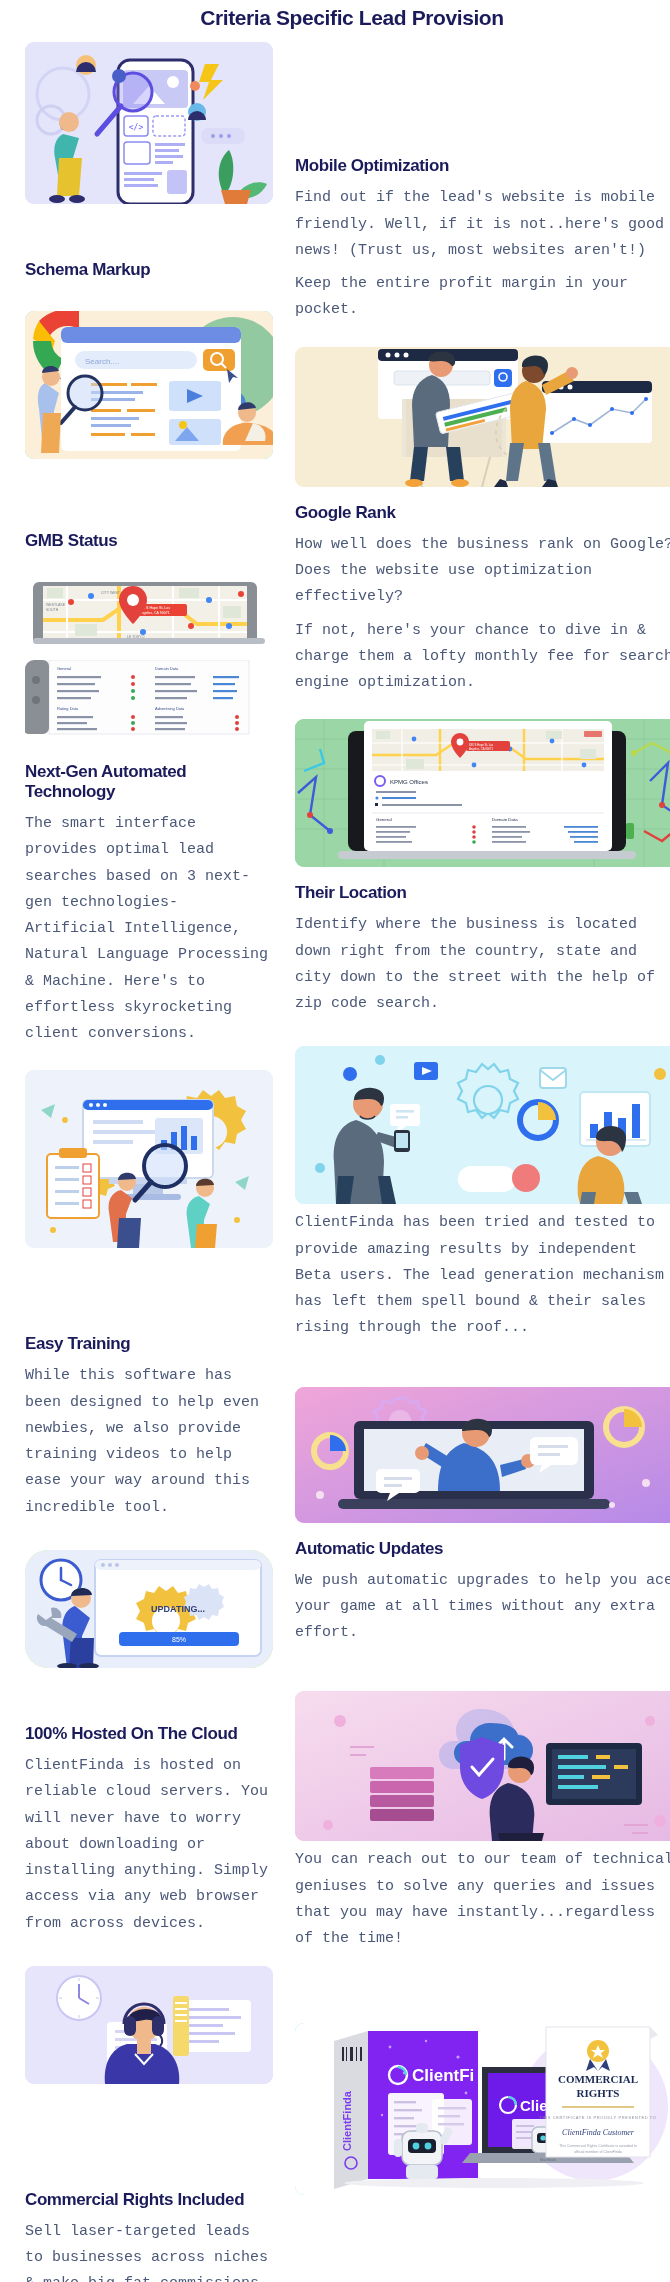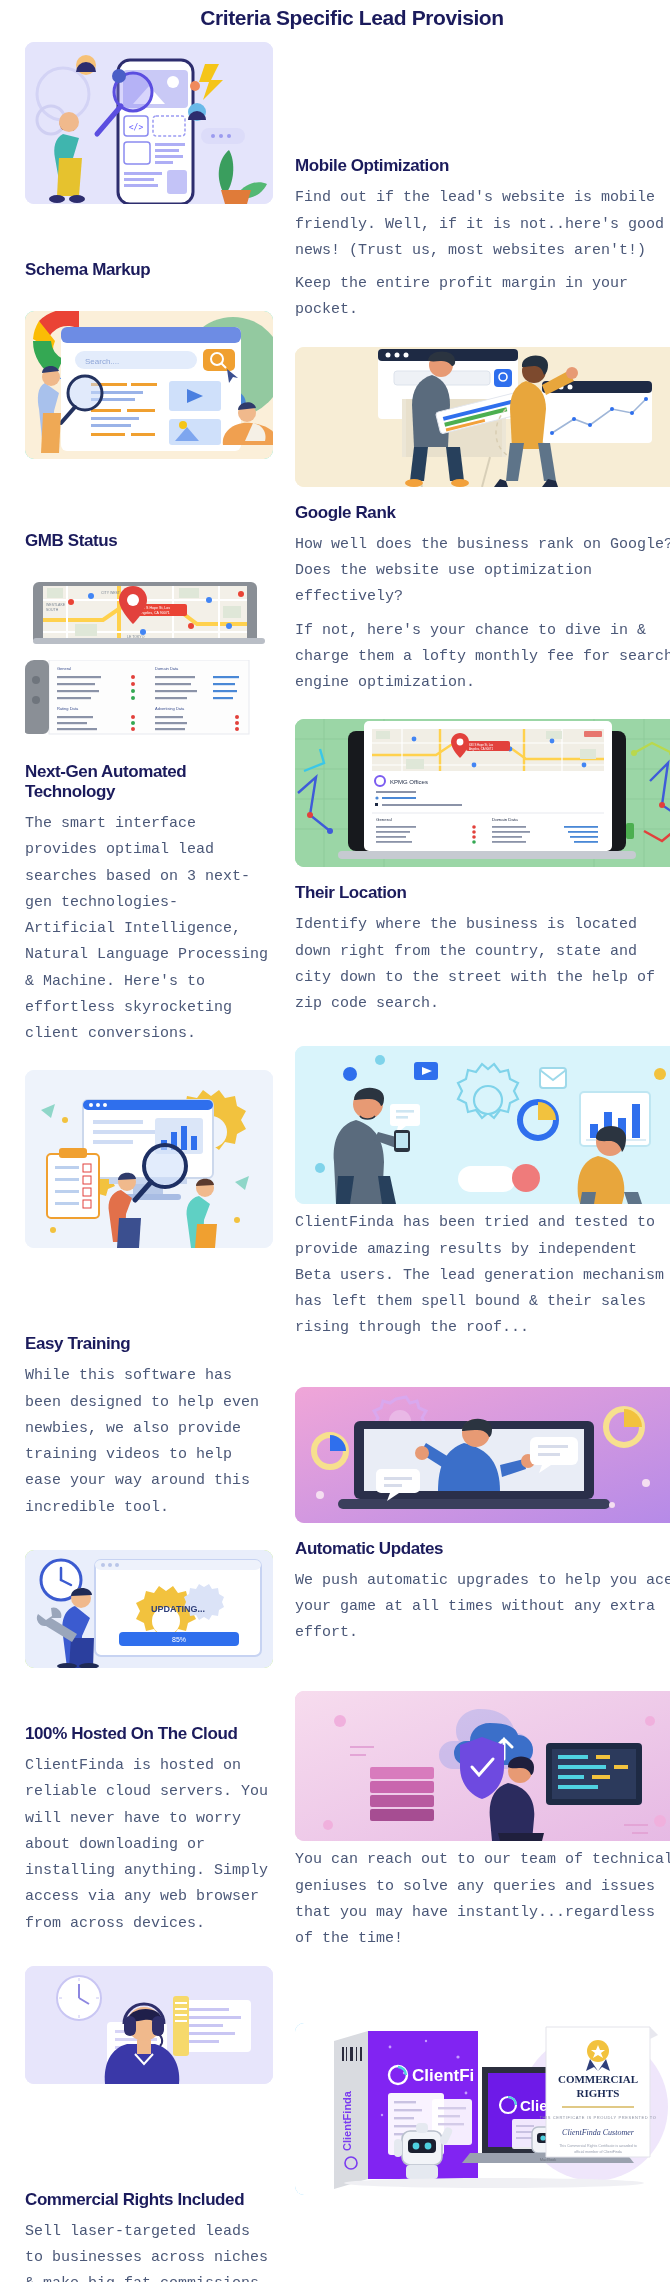--- a/index.html
+++ b/index.html
@@ -374,21 +374,21 @@
         </svg>
       </div>
 
       <div class="spacer-70"></div>
 
       <h2 class="heading">Easy Training</h2>
       <p class="body-text">While this software has been designed to help even newbies, we also provide training videos to help ease your way around this incredible tool.</p>
 
       <div class="spacer-14"></div>
 
-      <div class="illus" style="height:118px;background:#bef264;">
+      <div class="illus" style="height:118px;background:#bef264;border-radius:23px;">
         <svg viewBox="0 0 252 118" preserveAspectRatio="xMidYMid slice">
           <rect width="252" height="118" fill="#e9eefb"></rect>
           <circle cx="38" cy="30" r="20" fill="#fff" stroke="#3b5bd0" stroke-width="3"></circle>
           <line x1="38" y1="30" x2="38" y2="18" stroke="#3b5bd0" stroke-width="2.5" stroke-linecap="round"></line>
           <line x1="38" y1="30" x2="48" y2="35" stroke="#3b5bd0" stroke-width="2.5" stroke-linecap="round"></line>
           <rect x="72" y="10" width="166" height="96" rx="6" fill="#fff" stroke="#c7d3f2" stroke-width="2"></rect>
           <rect x="72" y="10" width="166" height="10" rx="6" fill="#eef2fb"></rect>
           <g fill="#b9c6e8">
               <circle cx="80" cy="15" r="2"></circle>
               <circle cx="87" cy="15" r="2"></circle>

